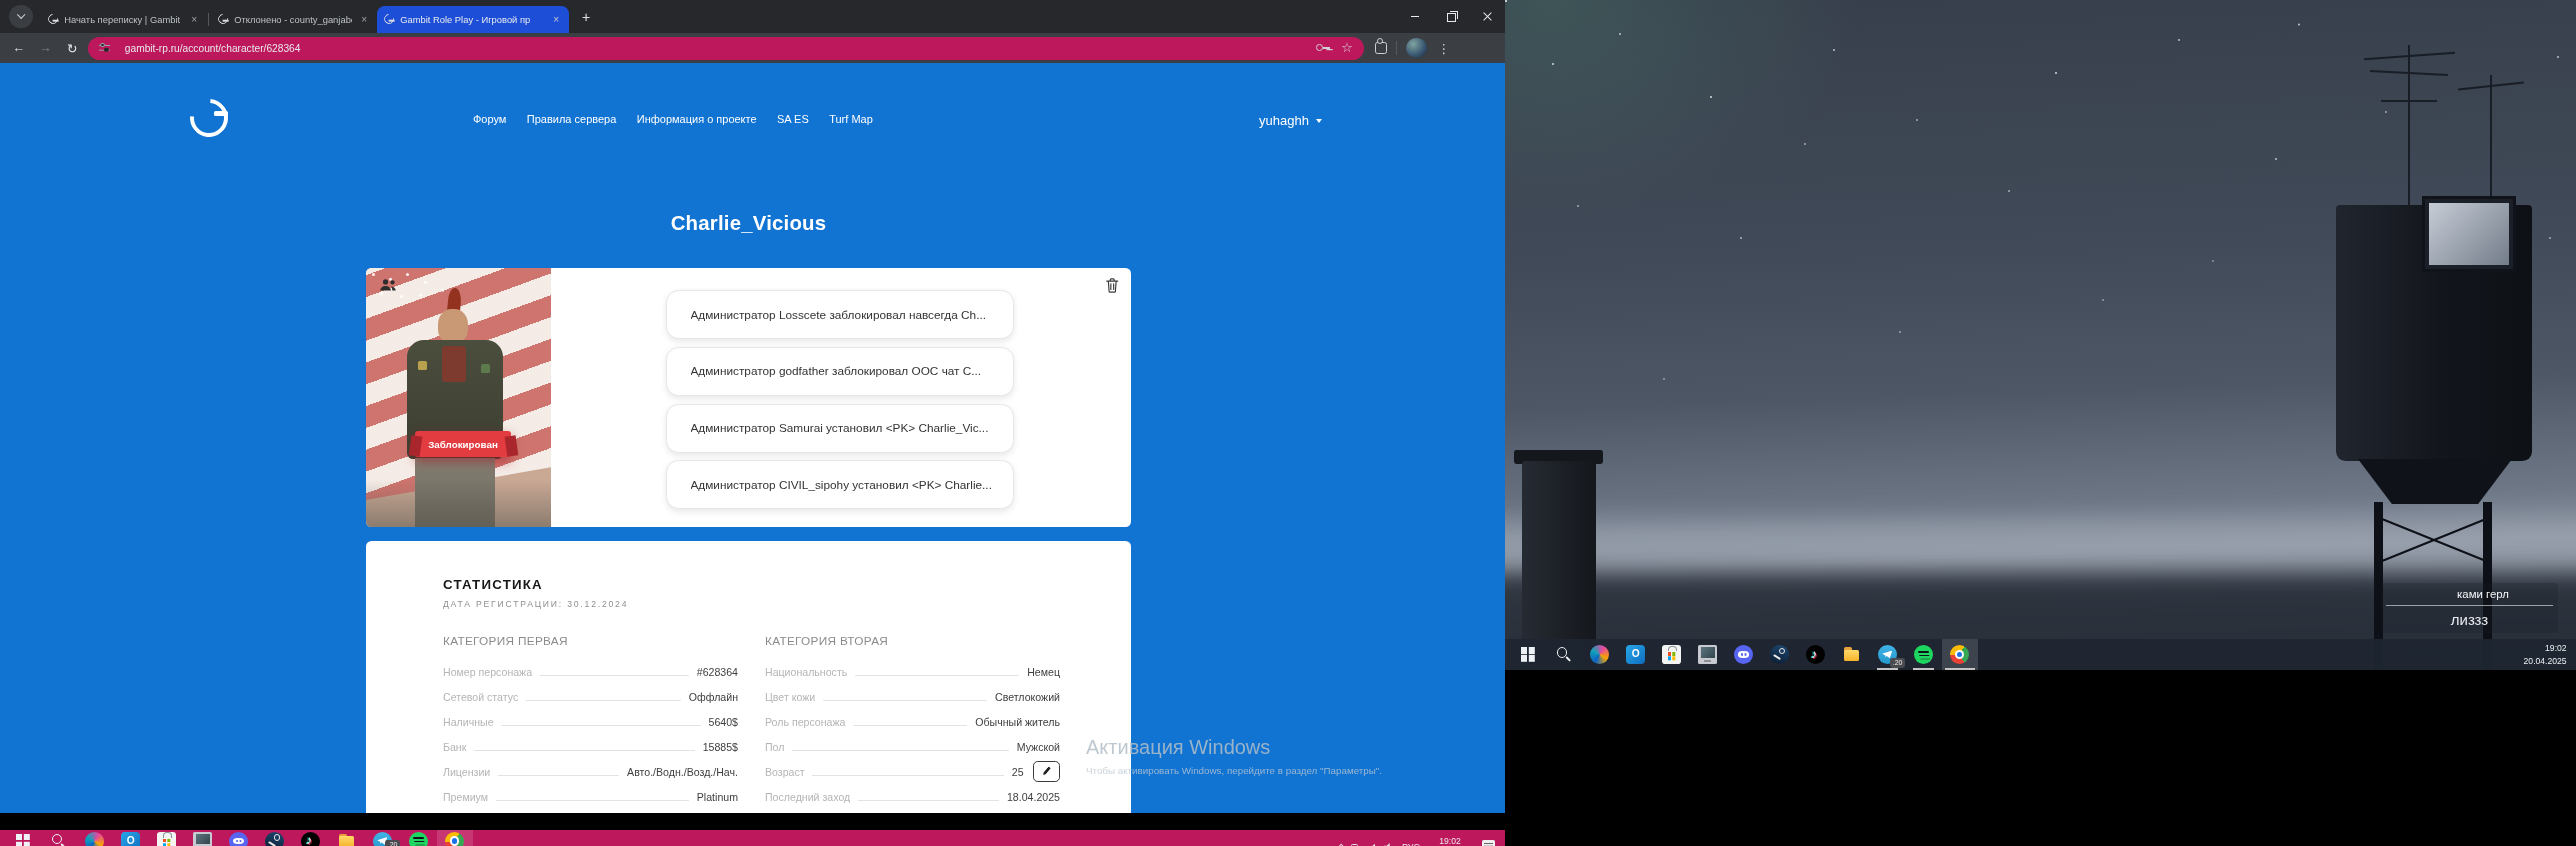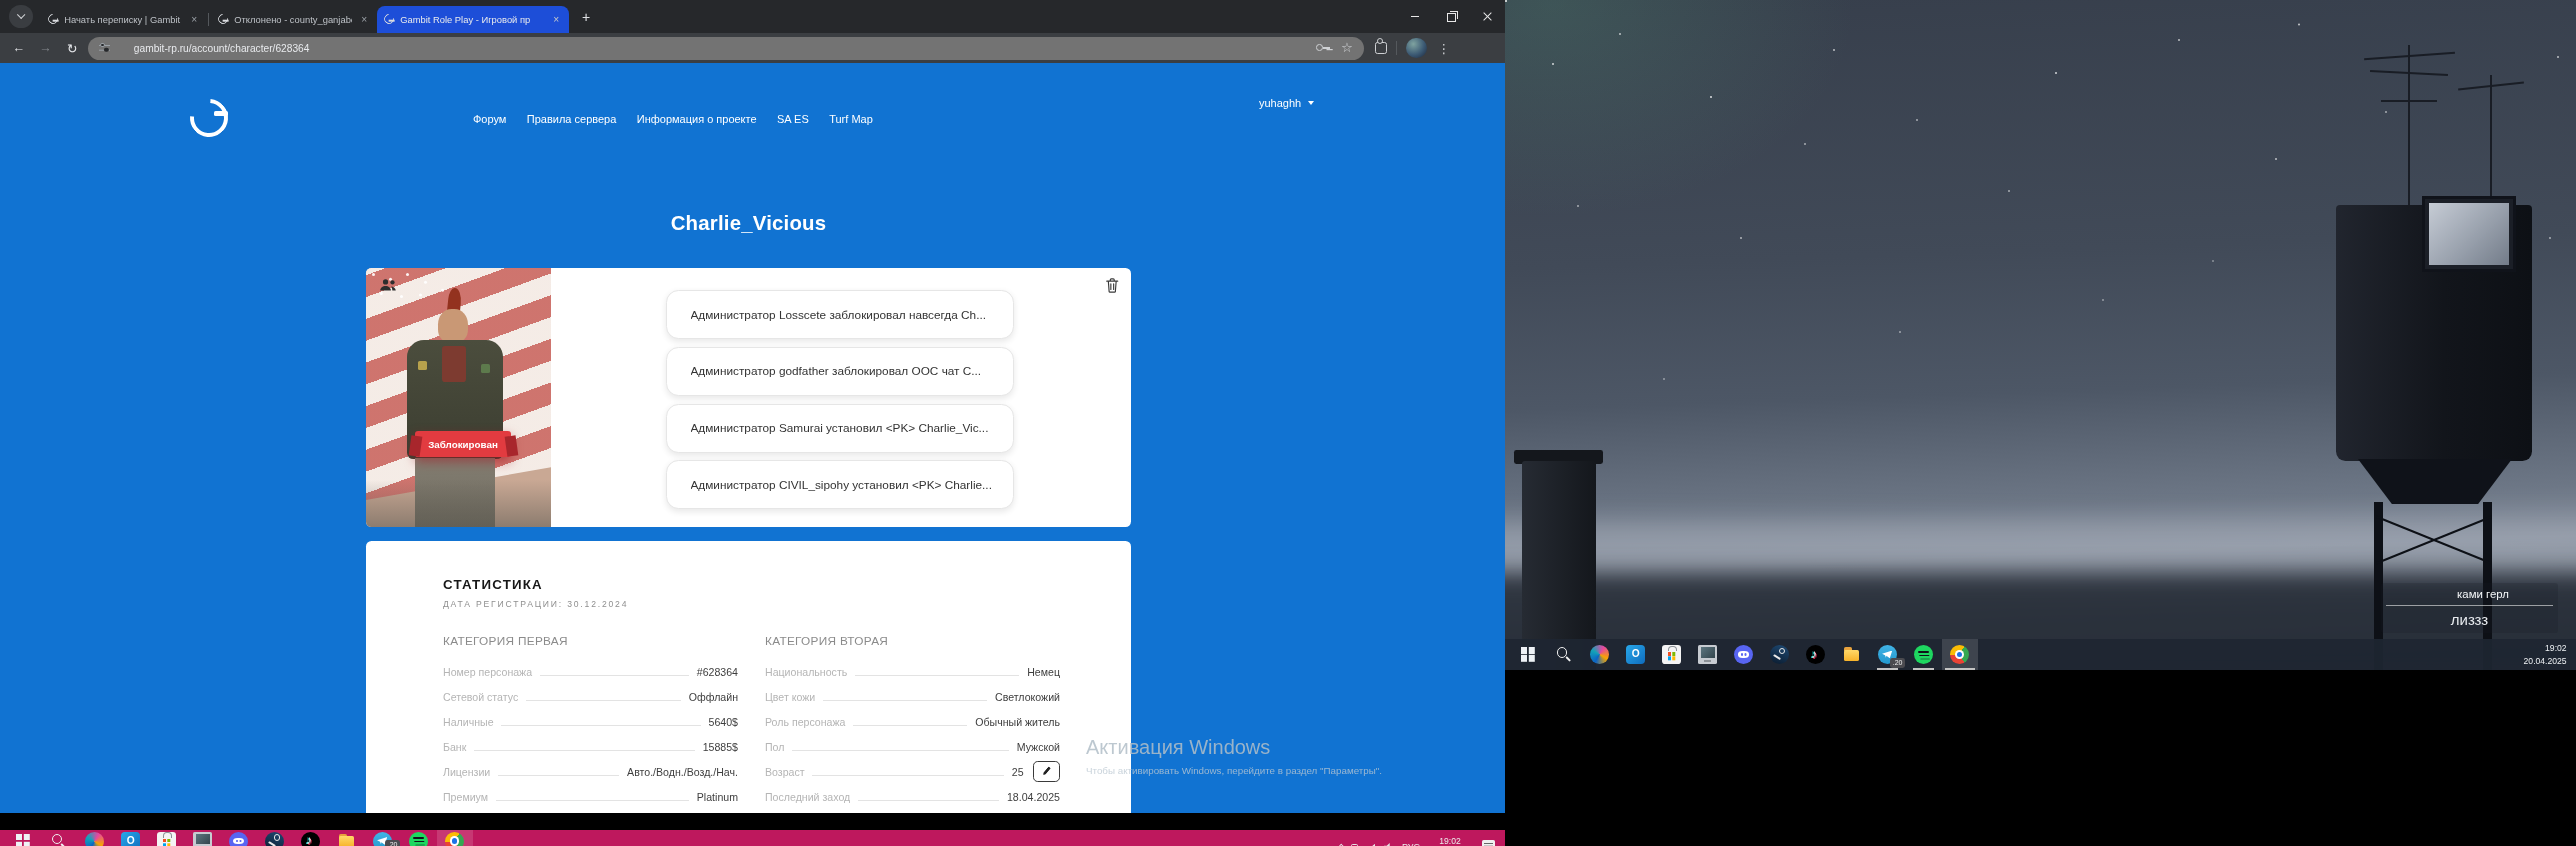--- a/index.html
+++ b/index.html
@@ -28,21 +28,21 @@
   .wc-min::before { content:""; width:8.6px; height:1.2px; background:#e8e8e8; display:block; }
   .wc-max::before { content:""; width:7px; height:7px; border:1px solid #e8e8e8; display:block; background:#26282b; position:relative; z-index:2; margin-top:1.6px; }
   .wc-max::after { content:""; position:absolute; width:7px; height:7px; border-top:1px solid #e8e8e8; border-right:1px solid #e8e8e8; top:11px; left:16.5px; }
   .wc-close::before, .wc-close::after { content:""; position:absolute; width:11px; height:1.1px; background:#e8e8e8; }
   .wc-close::before { transform:rotate(45deg); } .wc-close::after { transform:rotate(-45deg); }
 
   
   .toolbar { position:absolute; left:0; top:33px; width:1505px; height:30px; background:#3b3e42; display:flex; align-items:center; padding:0 7.8px; gap:4.7px; }
   .navbtn { width:22px; height:22px; display:flex; align-items:center; justify-content:center; color:#e8eaed; font-size:12.5px; flex:none; }
   .navbtn.dim { color:#84888d; }
-  .omnibox { width:1276px; height:23px; background:#737373; border-radius:11.8px; display:flex; align-items:center; padding:0 11px; gap:24px; flex:none; }
+  .omnibox { width:1276px; height:23px; background:#be185d; border-radius:11.8px; display:flex; align-items:center; padding:0 11px; gap:15px; flex:none; }
   .tune-icon { width:11px; height:7.8px; position:relative; flex:none; }
   .tune-icon::before { content:""; position:absolute; left:0; top:0.8px; width:11px; height:1.4px; background:#9aa0a6; box-shadow:0 4.7px 0 #9aa0a6; }
   .tune-icon::after { content:""; position:absolute; width:2.8px; height:2.8px; border-radius:50%; background:#26282b; border:1.3px solid #9aa0a6; top:-1.6px; left:1.6px; box-shadow:3.9px 4.7px 0 0 #26282b; }
   .url-text { color:#e8eaed; font-size:10.2px; white-space:nowrap; }
   .omni-right { margin-left:auto; display:flex; align-items:center; gap:11px; }
   .key-icon { width:14px; height:7px; position:relative; flex:none; }
   .key-icon::before { content:""; position:absolute; left:0; top:0; width:4.7px; height:4.7px; border:1.6px solid #cfd1d4; border-radius:50%; }
   .key-icon::after { content:""; position:absolute; left:7px; top:2.7px; width:7px; height:1.6px; background:#cfd1d4; box-shadow:3.1px 1.6px 0 -0.4px #cfd1d4; }
   .star-icon { color:#cfd1d4; font-size:13.3px; line-height:1; }
   .puzzle-icon { width:11.8px; height:11.8px; border:1.6px solid #cfd1d4; border-radius:2.4px; position:relative; margin-left:6.3px; flex:none; }
@@ -54,21 +54,21 @@
   
   .page { position:absolute; left:0; top:63px; width:1505px; height:750px; background:#1173d2; overflow:hidden; }
 
   .logo { position:absolute; left:187px; top:28px; width:41px; height:47px; }
   .logo::before { content:""; position:absolute; left:3.1px; top:7.8px; width:30px; height:30px; border:4.7px solid #fff; border-radius:50%; border-top-color:transparent; transform:rotate(-40deg); }
   .logo::after { content:""; position:absolute; right:0; top:20.4px; width:14px; height:4.7px; background:#fff; border-radius:1.6px; }
 
   .site-nav { position:absolute; left:473px; top:50px; display:flex; gap:20.4px; }
   .navlink { color:#fff; font-size:11px; text-decoration:none; white-space:nowrap; }
 
-  .user-menu { position:absolute; left:1259px; top:34px; display:flex; align-items:center; gap:7px; color:#fff; font-size:11px; }
+  .user-menu { position:absolute; left:1259px; top:50px; display:flex; align-items:center; gap:7px; color:#fff; font-size:13px; }
   .caret-down { width:0; height:0; border-left:3.9px solid transparent; border-right:3.9px solid transparent; border-top:4.7px solid #fff; }
 
   .page-title { position:absolute; left:366px; top:149px; width:765px; text-align:center; color:#fff; font-size:20.4px; font-weight:bold; letter-spacing:0.2px; }
 
   .card { position:absolute; left:366px; width:765px; background:#fff; border-radius:5.5px; }
   .card1 { top:205px; height:259px; }
   .card2 { top:478px; height:282px; border-radius:5.5px 5.5px 0 0; }
 
   
   .photo { position:absolute; left:0; top:0; width:185px; height:259px; border-radius:5.5px 0 0 5.5px; overflow:hidden; background:#c9a894; }

